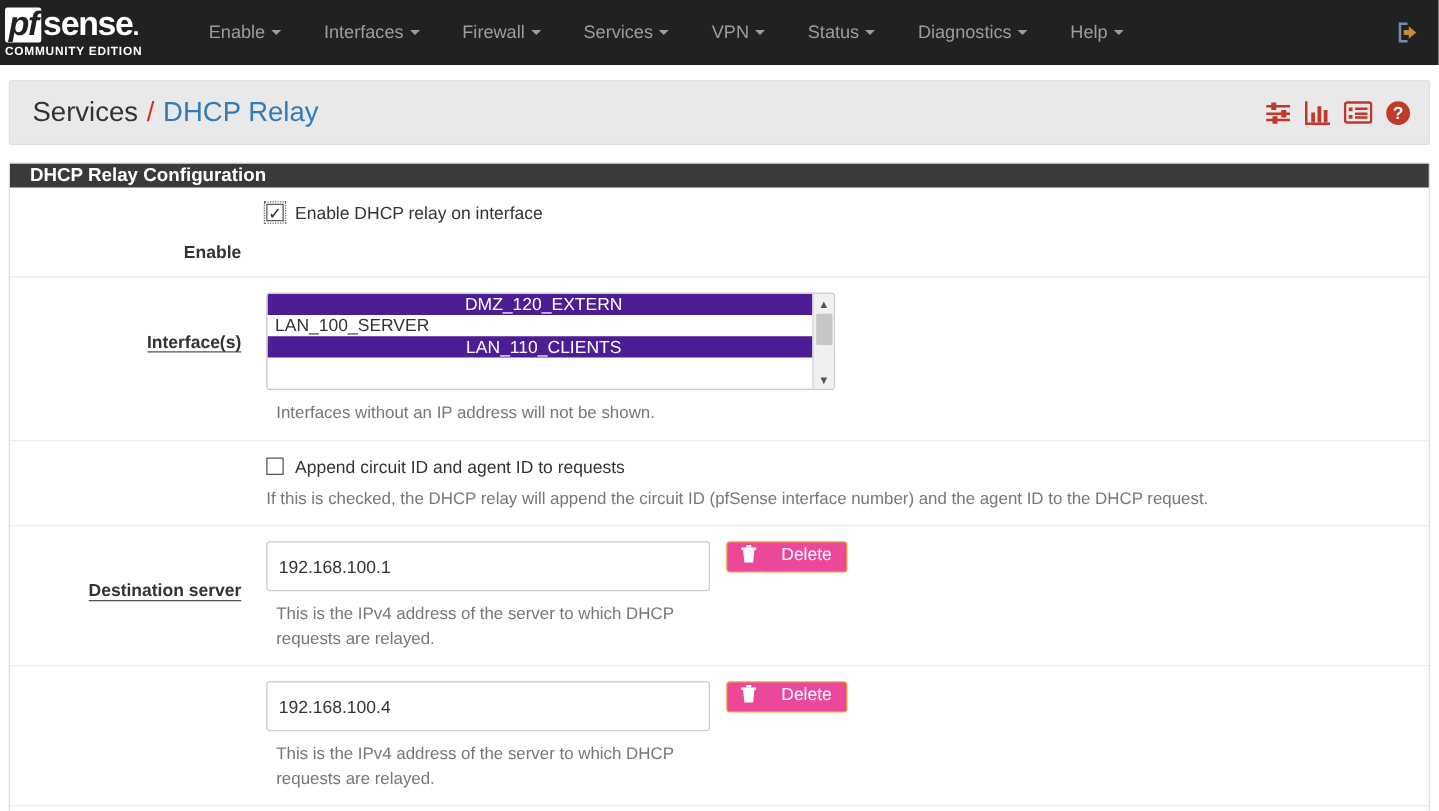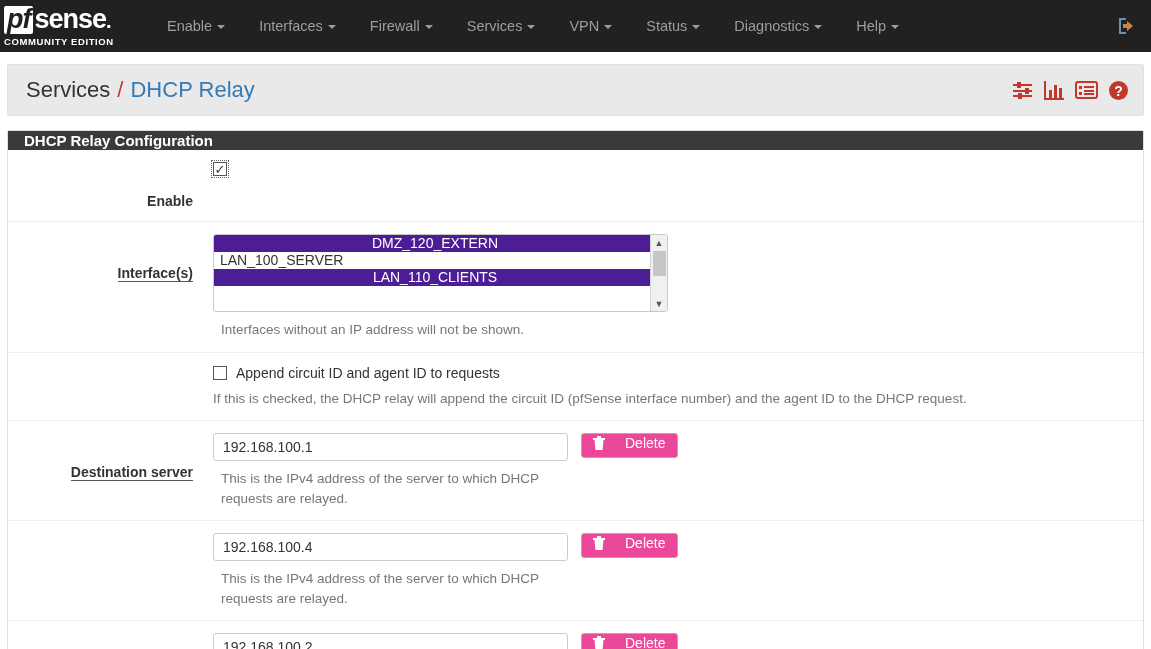--- a/index.html
+++ b/index.html
@@ -201,21 +201,21 @@
     top: 16px; left: 2px;
     width: 13px; height: 25px;
     background: #c6c6c6;
     border-radius: 1px;
   }
 
   
   .srv-line { display: flex; align-items: flex-start; }
   .txtinput {
     width: 355px;
-    height: 28px;
+    height: 40px;
     border: 1px solid #cccccc;
     border-radius: 3px;
     padding: 3px 9px;
     font-size: 14px;
     color: #333333;
     font-family: "Liberation Sans", sans-serif;
     background: #ffffff;
   }
   .btn-del {
     margin-left: 13px;
@@ -314,20 +314,21 @@
 
     <div class="panel-body">
 
       <div class="frow">
         <div class="flabel">Enable</div>
         <div class="fctrl">
           <div class="cbline">
             <span class="cbox focus">
                 <span class="tick">✓</span>
               </span>
+            <span class="cbl">Enable DHCP relay on interface</span>
           </div>
         </div>
       </div>
 
       <div class="frow">
         <div class="flabel"><span class="help">Interface(s)</span></div>
         <div class="fctrl">
           <div class="sel-outer">
             <div class="sel-list">
               <div class="sel-opt selected">DMZ_120_EXTERN</div>

